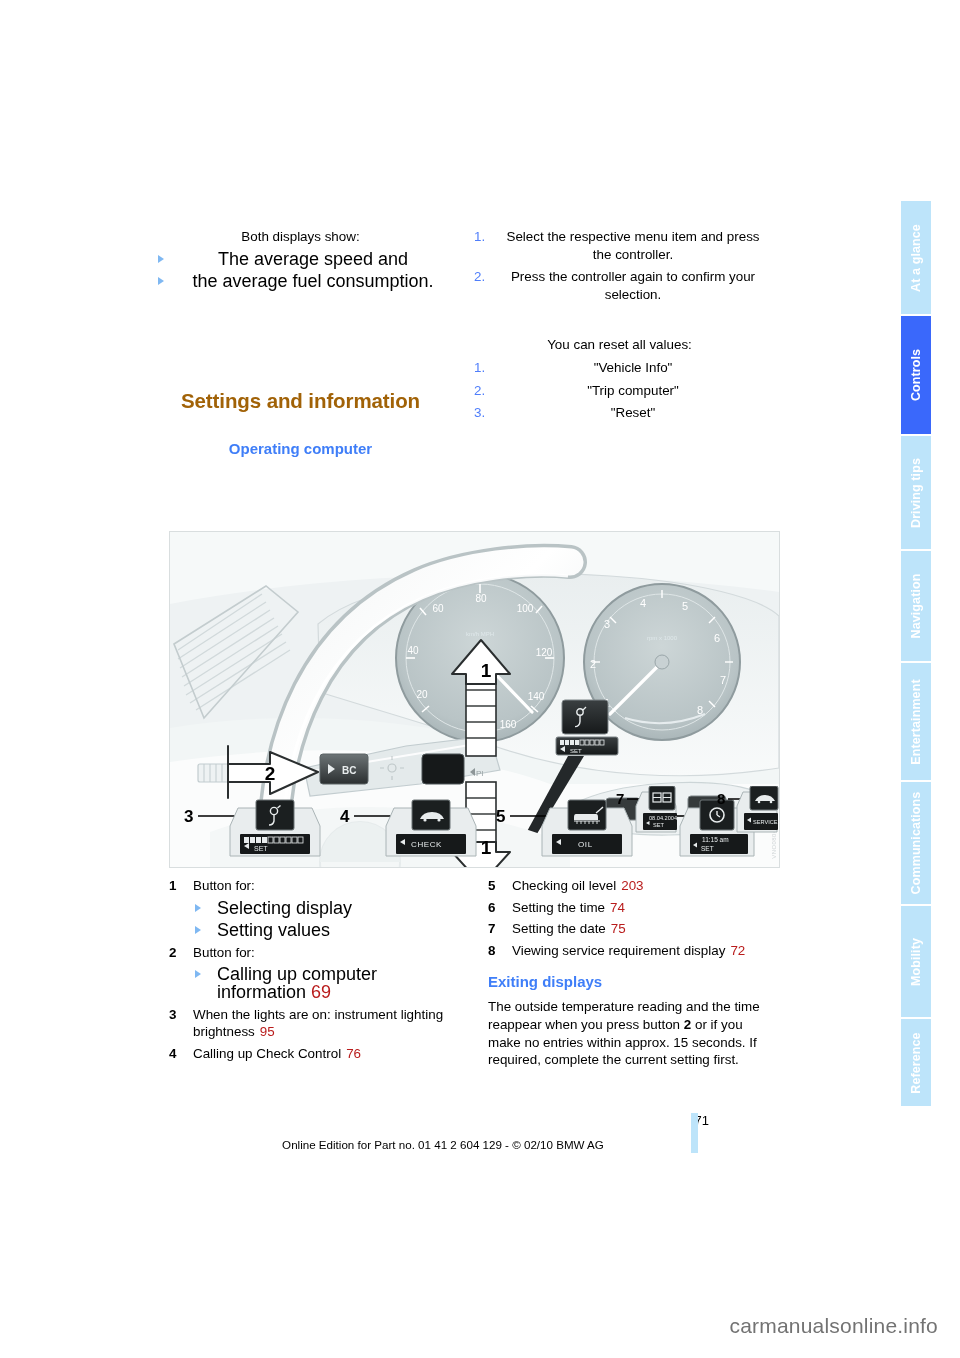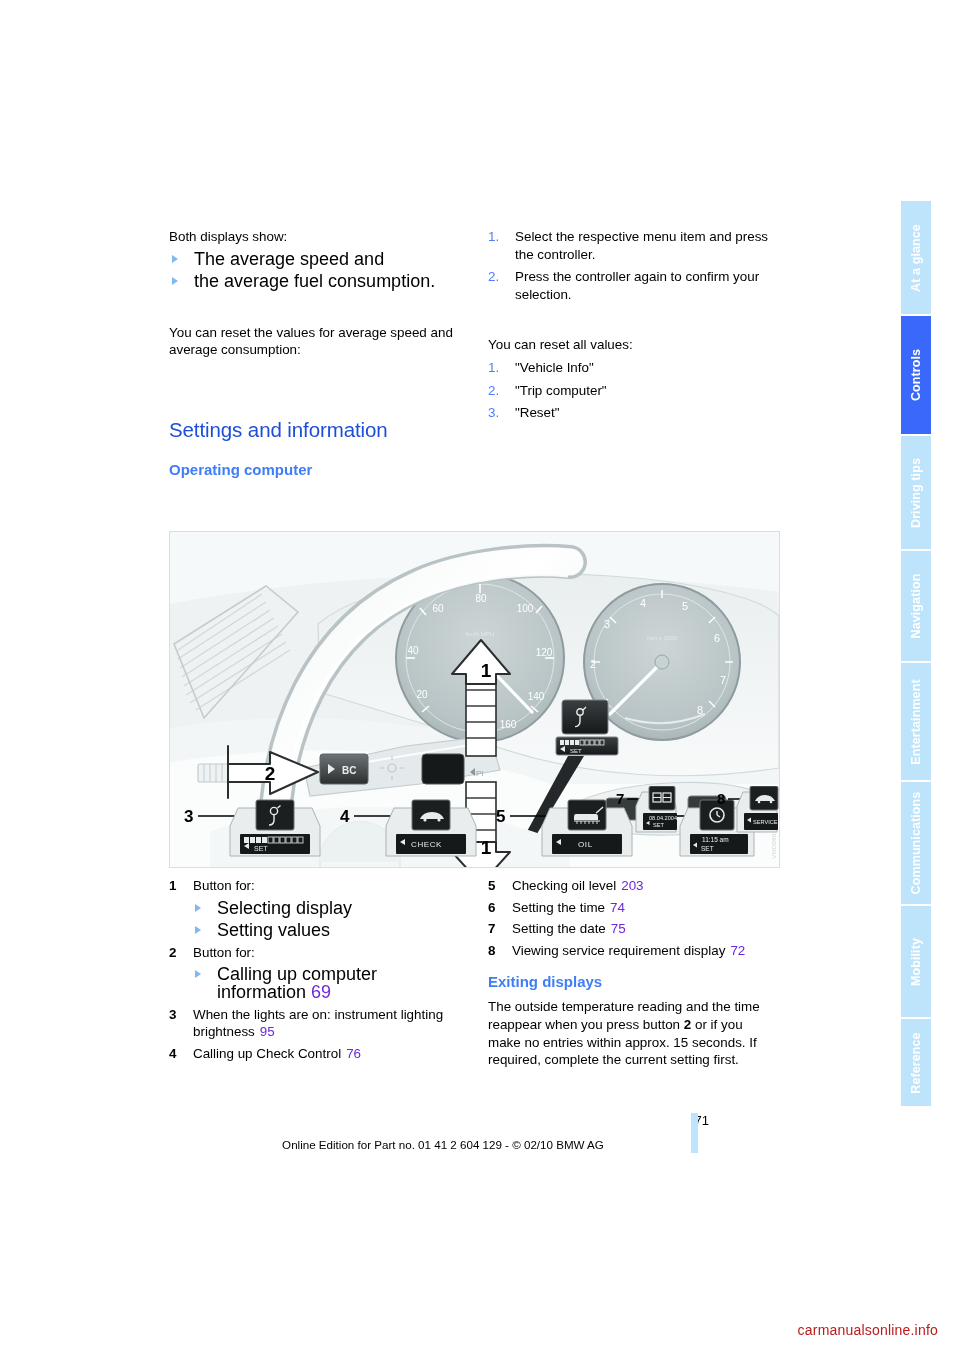--- a/index.html
+++ b/index.html
@@ -54,23 +54,24 @@
     white-space: nowrap;
     font-size: 12.5px;
     font-weight: bold;
     letter-spacing: 0.1px;
     line-height: 1;
   }
 
   
   #content {
     position: absolute;
-    left: 169px;
+    left: 155px;
     top: 228px;
     width: 610px;
+    text-align: center;
   }
   .cols {
     display: flex;
     gap: 28px;
   }
   .col {
     width: 291px;
   }
 
   .body-text {
@@ -124,23 +125,23 @@
     position: absolute;
     left: 0;
     top: 0;
     color: #4f7efb;
     font-size: 13.4px;
   }
 
   
   h1.sec {
     font-size: 20.5px;
-    font-weight: normal;
-    color: #1d4ed8;
-    margin: 0;
+    font-weight: bold;
+    color: #a16207;
+    margin: 8px;
     line-height: 25px;
     letter-spacing: -0.1px;
   }
   h2.sub {
     font-size: 15px;
     font-weight: bold;
     color: #7fc0f0;
     margin: 0;
     line-height: 19px;
   }
@@ -177,21 +178,21 @@
     top: 0;
     font-weight: bold;
     color: #000;
     font-size: 13.4px;
   }
   ol.leg ul.tri { margin-top: 0; }
   ol.leg ul.tri > li { padding-left: 24px; }
   ol.leg ul.tri > li .tri-marker { left: 2px; }
 
   .pref {
-    color: #6d28d9;
+    color: #b91c1c;
     margin-left: 5px;
     margin-top: 31px;
   }
   .boldnum { font-weight: bold; }
 
   
   #figure {
     position: absolute;
     left: 169px;
     top: 531px;
@@ -246,22 +247,22 @@
     width: 7px;
     height: 40px;
     background: #bde4fa;
   }
 
   
   #watermark {
     position: absolute;
     right: 22px;
     bottom: 20px;
-    font-size: 14px;
-    color: #b91c1c;
+    font-size: 21px;
+    color: #737373;
     letter-spacing: 0.2px;
   }
 </style>
 </head>
 <body>
 
 <div id="page">
 
   <div id="sidebar">
     <div class="tab" style="height:115px">
@@ -301,21 +302,20 @@
             <span>The average speed and</span>
           </li>
           <li>
             <span class="tri-marker"></span>
             <span>the average fuel consumption.</span>
           </li>
         </ul>
 
         <div class="spacer-lg"></div>
         <div class="spacer-sm"></div>
-        <div class="body-text">You can reset the values for average speed and average consumption:</div>
 
         <div style="height:56px"></div>
         <h1 class="sec">Settings and information</h1>
         <div style="height:18px"></div>
         <h2 class="sub-strong">Operating computer</h2>
       </div>
 
       <div class="col">
         <ol class="numlist">
           <li style="margin-top:0">

